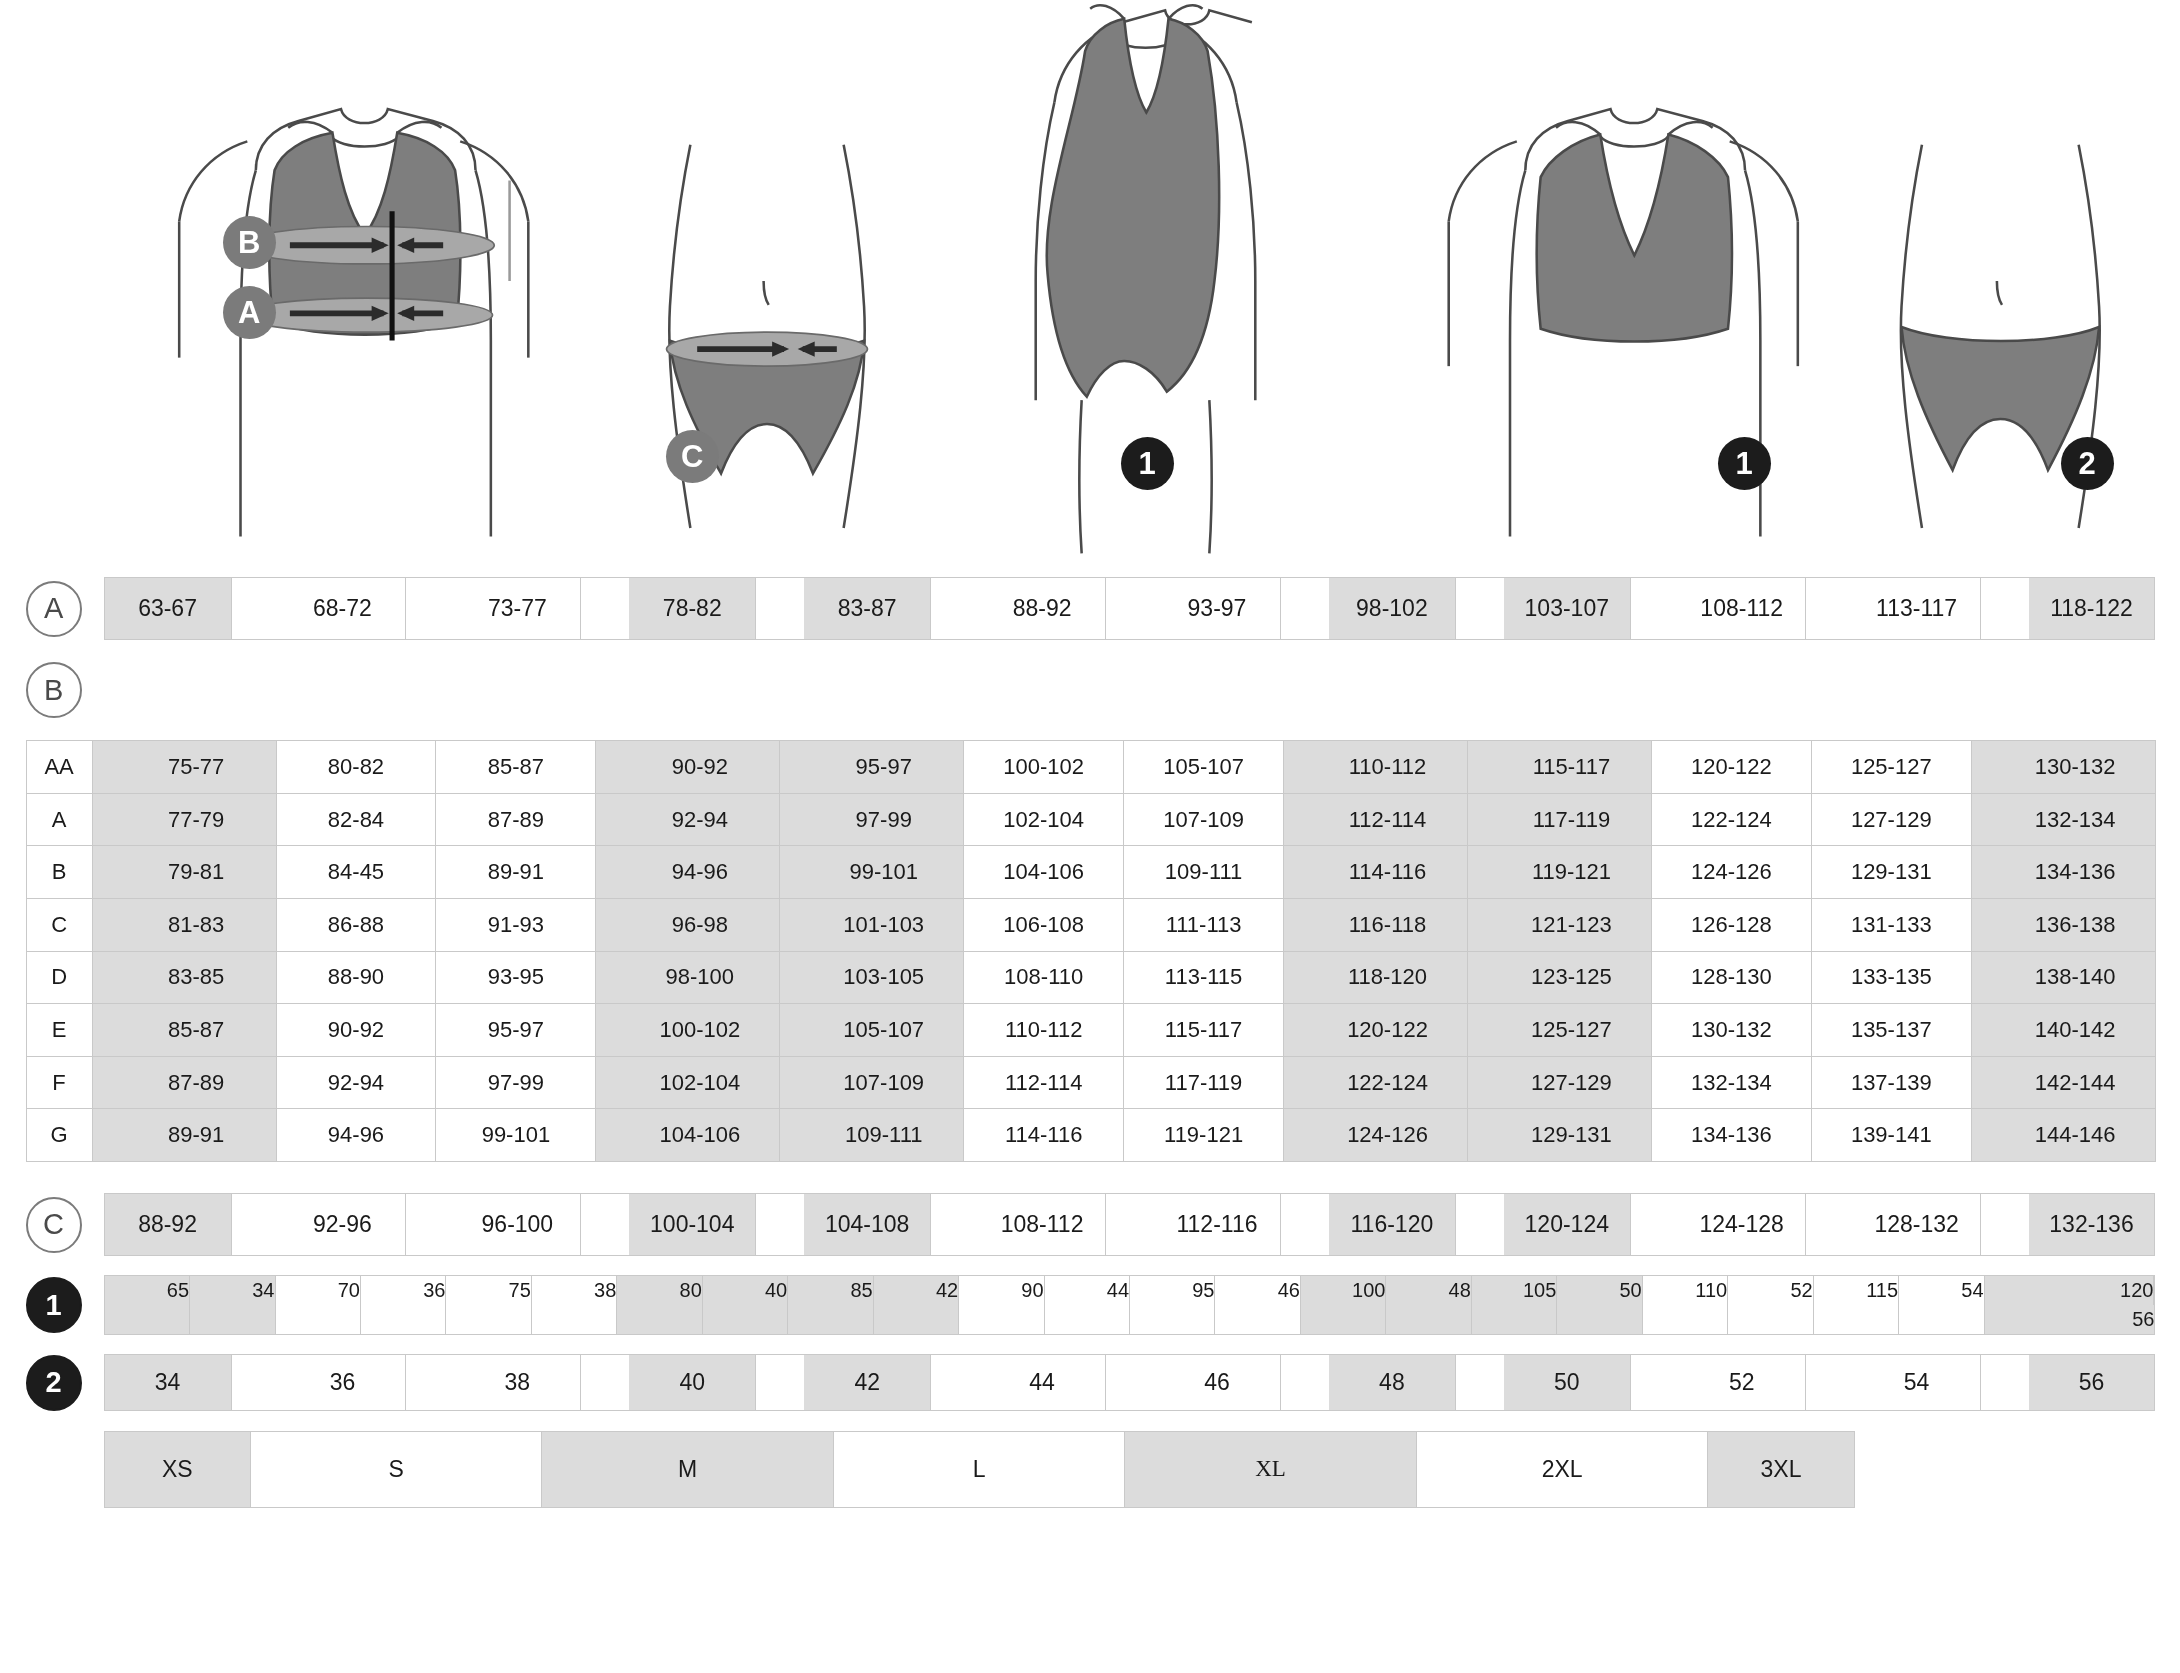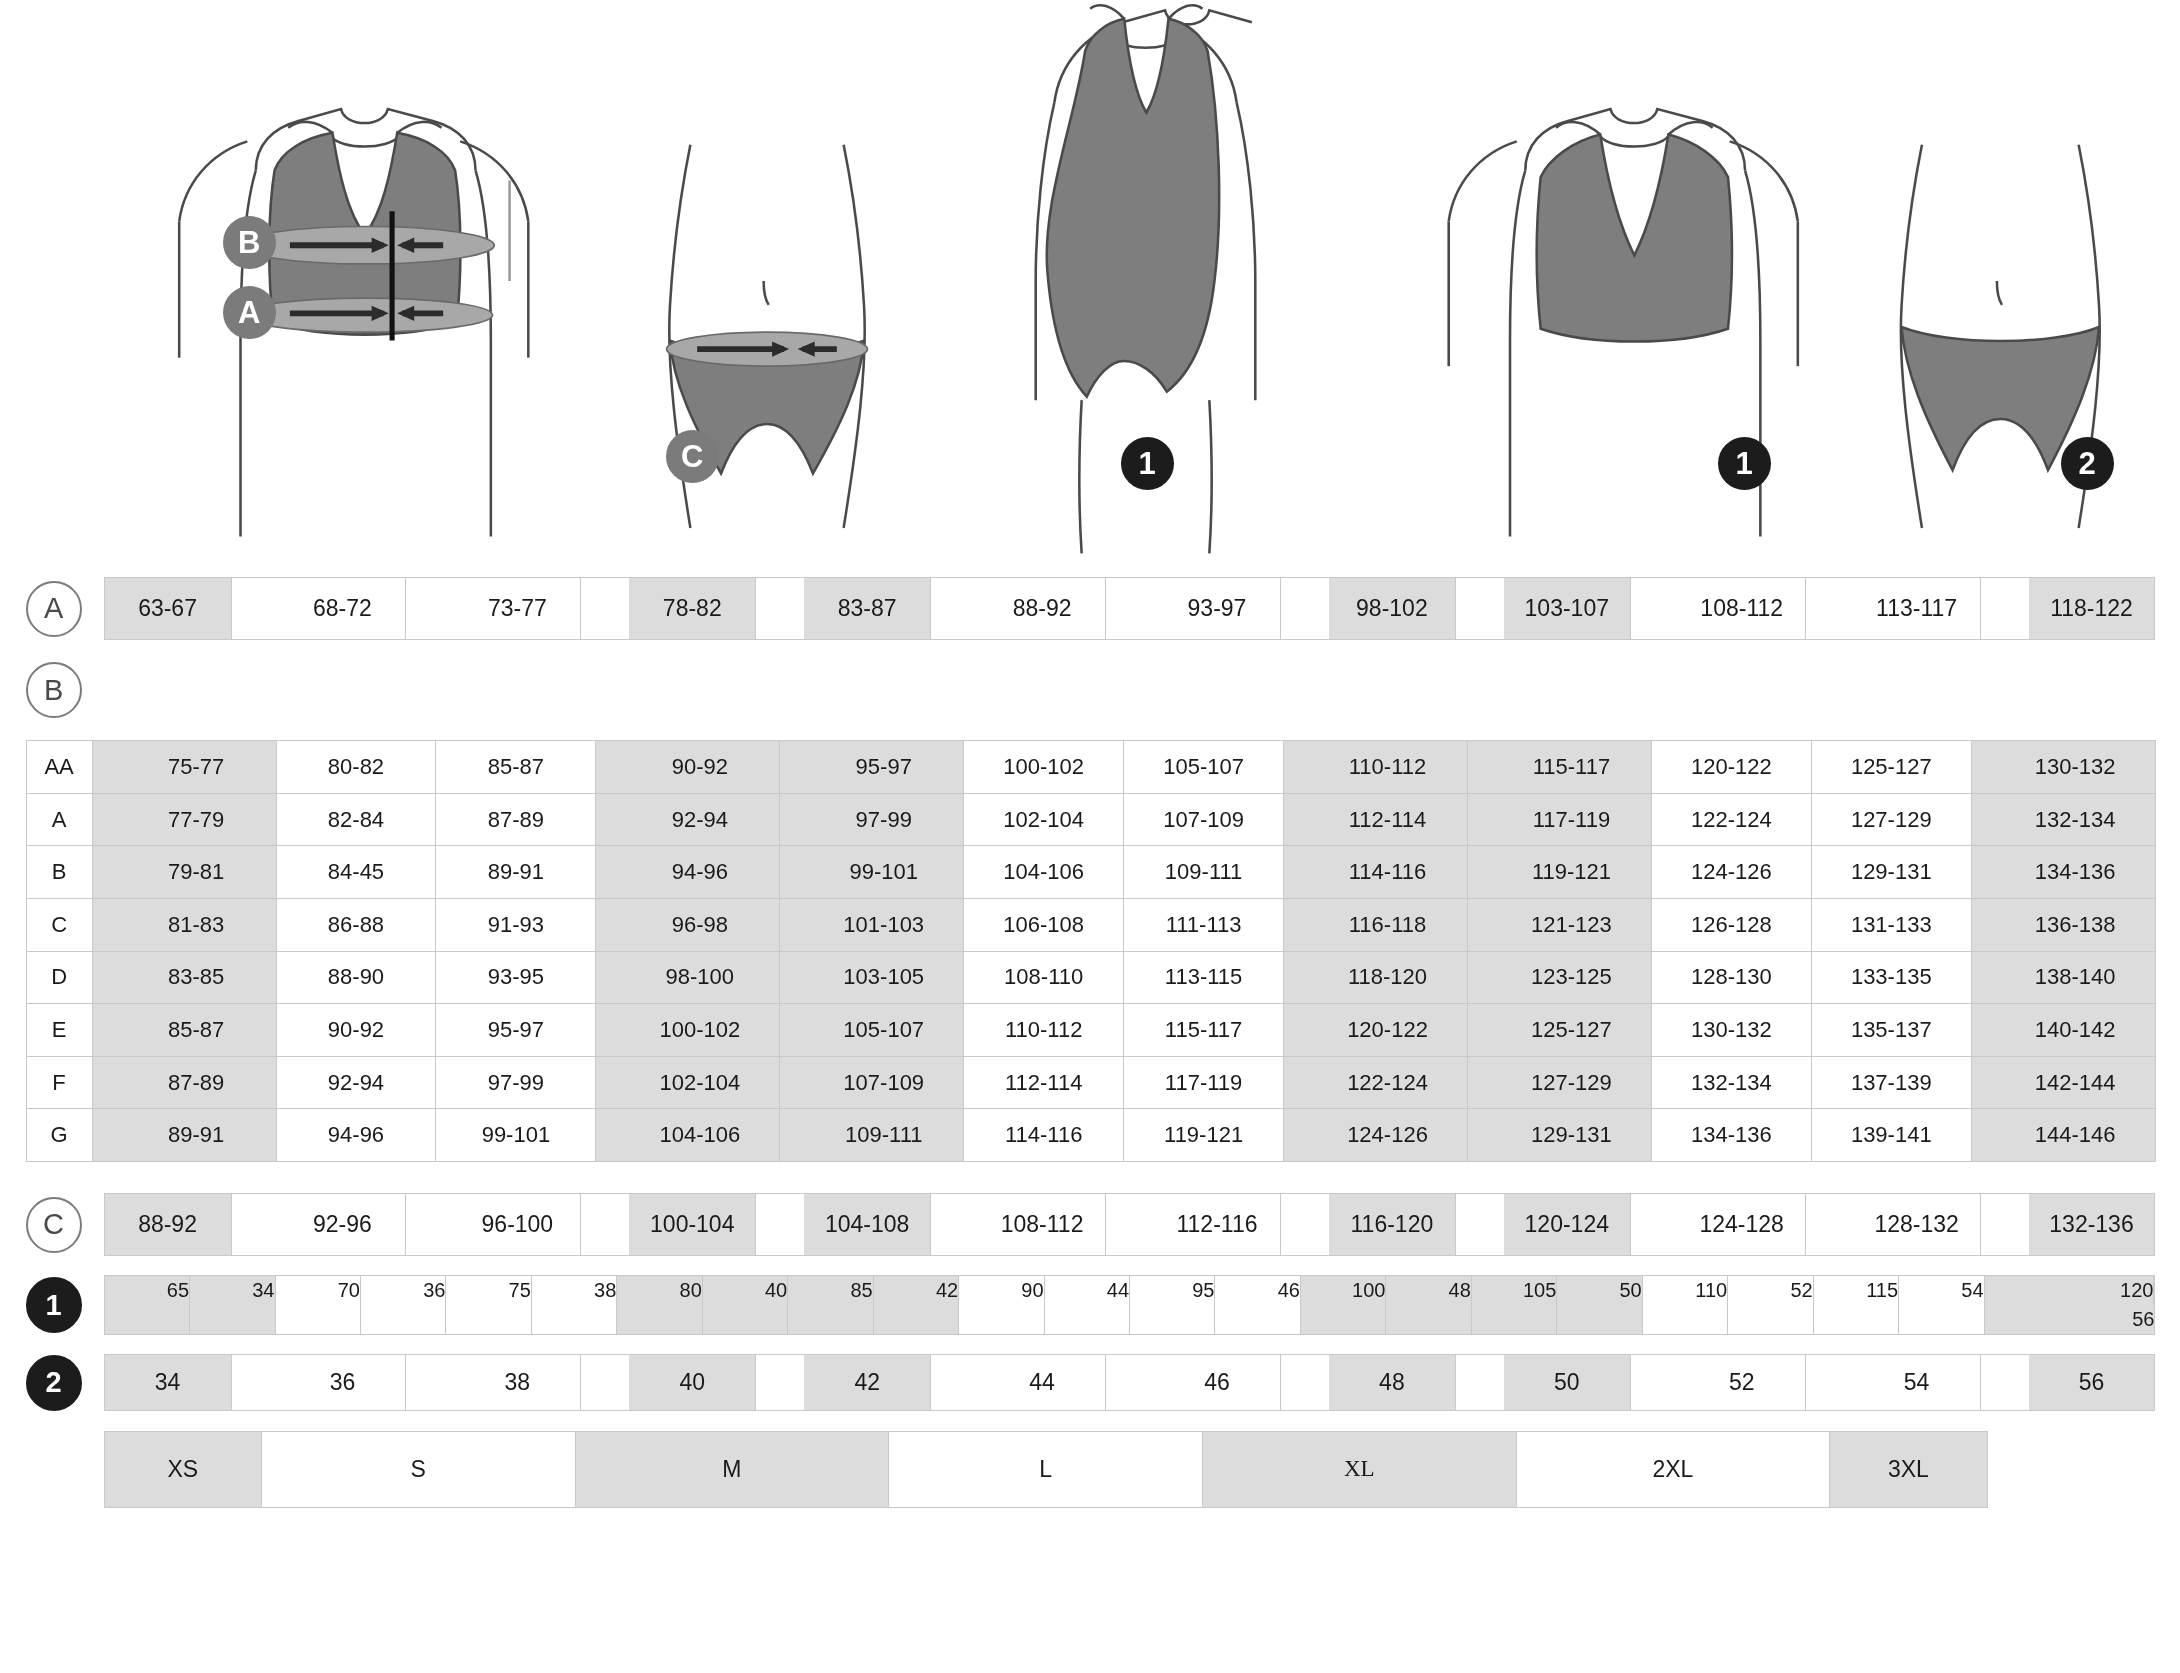--- a/index.html
+++ b/index.html
@@ -168,21 +168,21 @@
     box-sizing: border-box;
   }
   .pair > div:first-child { border-right: 0.9px solid #c9c9c9; }
   .pair.shaded > div { background: #dcdcdc; }
 
   
   .sizerow {
     display: flex;
     margin-top: 20.4px;
     margin-left: 78px;
-    width: 1884px;
+    width: 1751px;
     border: 0.9px solid #c9c9c9;
     box-sizing: border-box;
   }
   .sizecell {
     text-align: center;
     font-size: 23px;
     padding: 24px 0;
     border-right: 0.9px solid #c9c9c9;
     box-sizing: border-box;
   }

